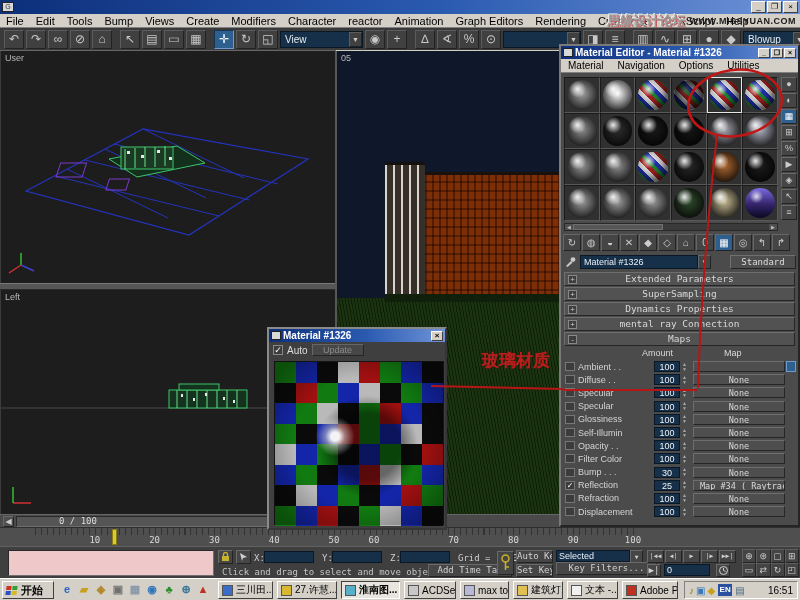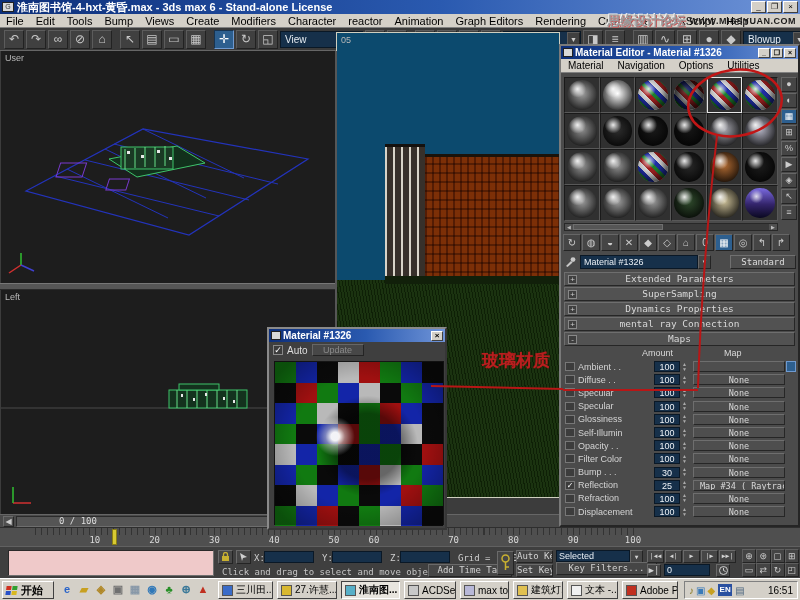--- a/index.html
+++ b/index.html
@@ -31,21 +31,21 @@
   .wm-zf{position:absolute;left:48px;top:20px;z-index:60;pointer-events:none;color:#33b4dd;text-shadow:1px 1px 2px #04293a;}
   .wm-zf .l1{font-size:25px;font-weight:bold;font-style:italic;letter-spacing:2px;}
   .wm-zf .l2{font-size:17px;font-weight:bold;font-style:italic;letter-spacing:1px;margin-top:-4px;}
   .wm-zf .swoosh{position:absolute;left:-18px;top:6px;width:150px;height:46px;border:0 solid transparent;border-top:5px solid rgba(60,180,220,.75);border-radius:50%;transform:rotate(-9deg);}
 
   
   .vp{position:absolute;background:#1d1d1d;overflow:hidden;}
   .vplabel{position:absolute;left:4px;top:2px;font-size:9px;color:#b8b8b8;z-index:3;}
   #vp-user{left:1px;top:51px;width:334px;height:232px;}
   #vp-left{left:1px;top:290px;width:334px;height:225px;}
-  #vp-cam{left:337px;top:33px;width:222px;height:464px;background:#0c4a6e;outline:1px solid #cfcfc0;}
+  #vp-cam{left:337px;top:51px;width:222px;height:464px;background:#0f172a;outline:1px solid #cfcfc0;}
   .hsplit{position:absolute;left:0;top:283px;width:336px;height:7px;background:#565656;border-top:1px solid #777;border-bottom:1px solid #2a2a2a;}
   .vsplit{position:absolute;left:335px;top:51px;width:2px;height:464px;background:#565656;}
   .topedge{position:absolute;left:0;top:50px;width:800px;height:1px;background:#666;}
   .tripod{position:absolute;left:6px;bottom:6px;z-index:3;}
 
   
   .grass{position:absolute;left:0;top:247px;width:222px;height:217px;
     background:repeating-linear-gradient(80deg,#0e2006 0 1px,#1b3310 1px 3px),repeating-linear-gradient(-12deg,#13290a 0 2px,#1e3a12 2px 5px);
     background-blend-mode:normal;}
   .bldgA{position:absolute;left:48px;top:111px;width:40px;height:138px;background:repeating-linear-gradient(90deg,#d8d4c8 0 2px,#37302a 2px 8px);border-top:3px solid #14110e;}
@@ -147,21 +147,20 @@
 
   .svgwire{position:absolute;left:0;top:0;}
 </style>
 </head>
 <body>
 
 <div id="screen">
 
   <div class="titlebar">
     <span class="ticon">G</span>
-    <span class="ttext">淮南图书馆-4-hxt-黄昏.max - 3ds max 6 - Stand-alone License</span>
   </div>
   <div class="winbtns">
     <span class="wbtn">_</span>
     <span class="wbtn">❐</span>
     <span class="wbtn">×</span>
   </div>
 
   <div class="menubar">
     <span id="menu-items" style="display:flex;">
         <span class="menu-item">File</span>

